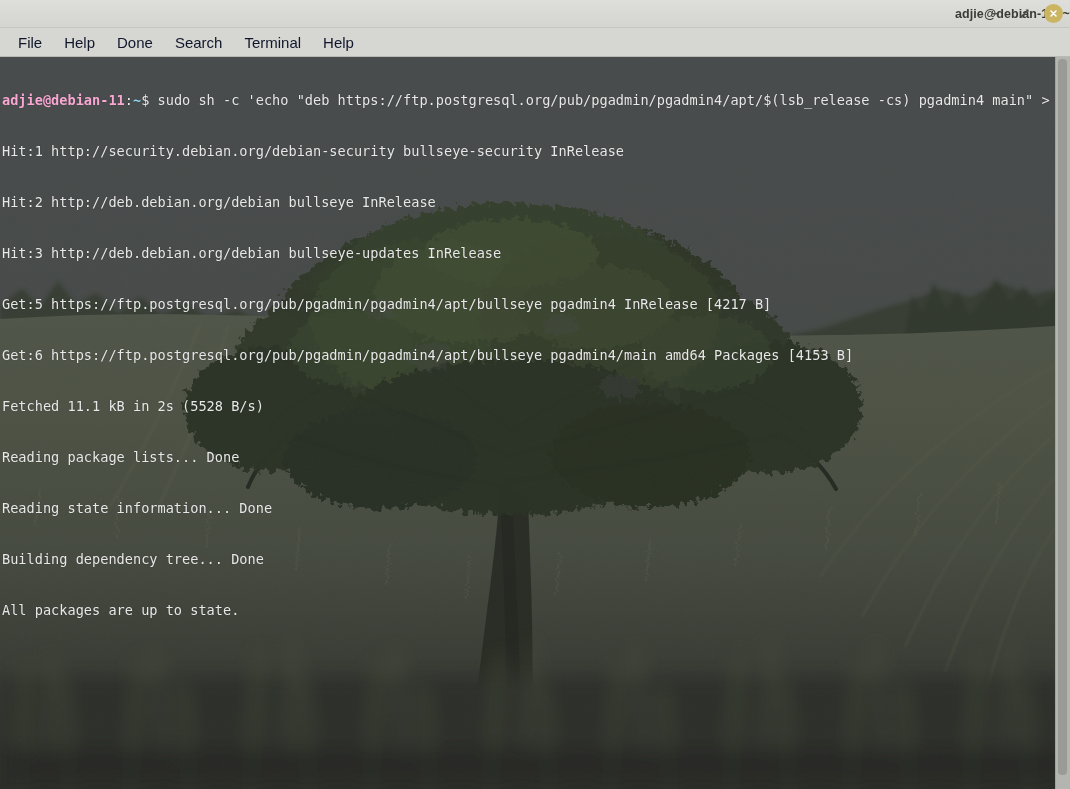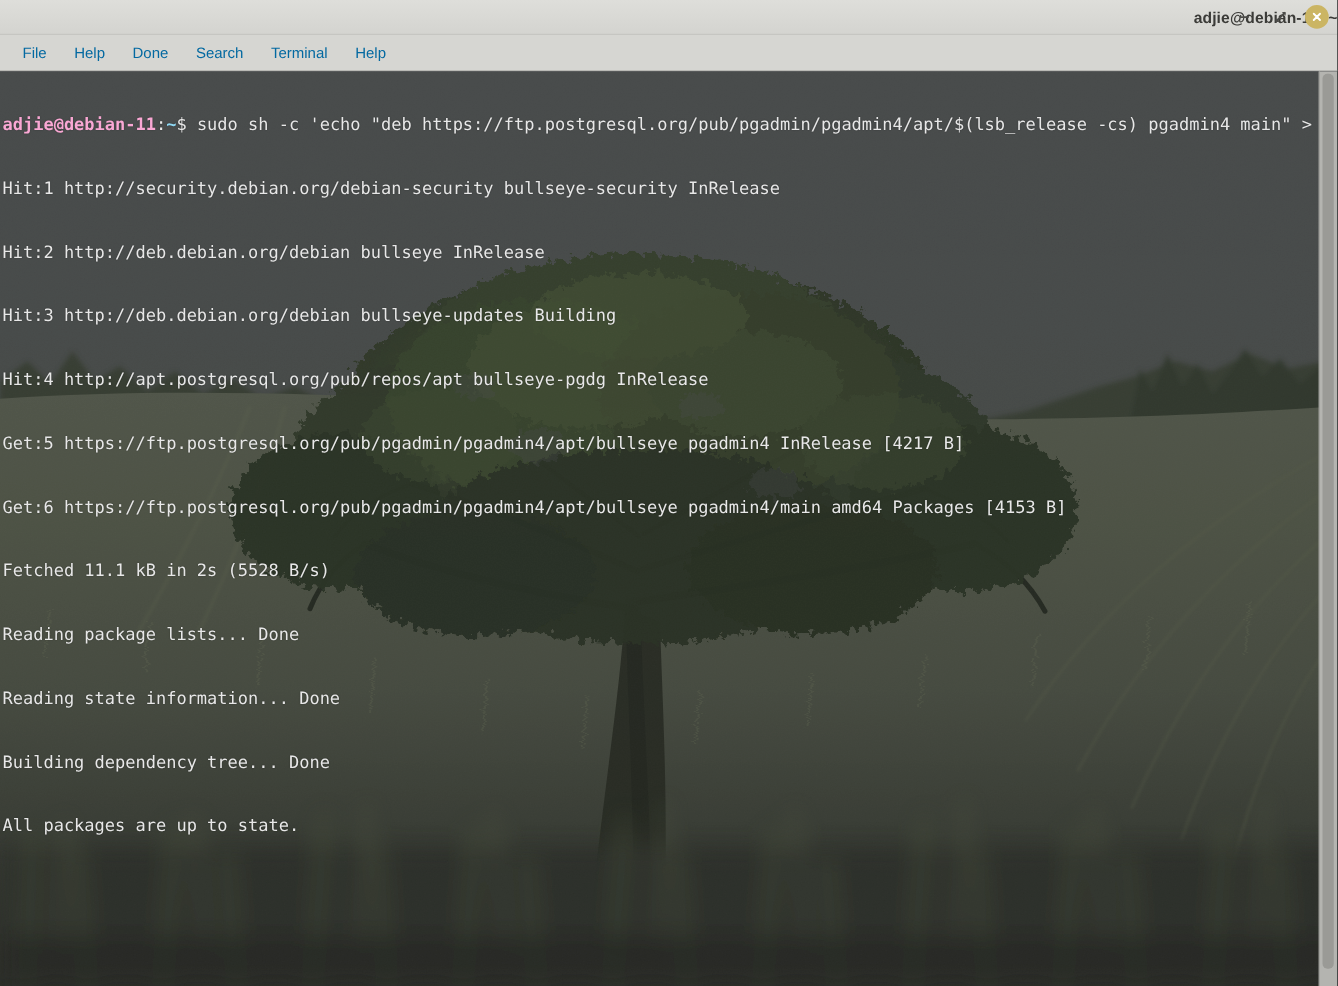--- a/index.html
+++ b/index.html
@@ -72,22 +72,22 @@
     height: 28px;
     background: #d6d6d2;
     display: flex;
     align-items: center;
     padding-left: 10px;
     gap: 6px;
     border-bottom: 1px solid #b9b9b5;
     user-select: none;
   }
   .menu-item {
-    font-size: 12px;
-    color: #0369a1;
+    font-size: 15px;
+    color: #0f172a;
     padding: 3px 8px;
     border-radius: 3px;
   }
 
   
   #terminal {
     position: relative;
     width: 1070px;
     height: 733px;
     overflow: hidden;
@@ -359,22 +359,21 @@
 
       <rect x="0" y="0" width="1070" height="733" filter="url(#grain)" opacity="0.45"></rect>
     </svg>
 
     <div id="bg-tint"></div>
 
     <div id="screen">
       <div class="line"><span class="c-green">adjie@debian-11</span><span class="c-white">:</span><span class="c-cyan">~</span><span class="c-white">$</span><span class="c-white"> sudo sh -c 'echo "deb https://ftp.postgresql.org/pub/pgadmin/pgadmin4/apt/$(lsb_release -cs) pgadmin4 main" &gt; /et</span></div>
       <div class="line">Hit:1 http://security.debian.org/debian-security bullseye-security InRelease</div>
       <div class="line">Hit:2 http://deb.debian.org/debian bullseye InRelease</div>
-      <div class="line">Hit:3 http://deb.debian.org/debian bullseye-updates Building</div>
-      <div class="line">Hit:4 http://apt.postgresql.org/pub/repos/apt bullseye-pgdg InRelease</div>
+      <div class="line">Hit:3 http://deb.debian.org/debian bullseye-updates InRelease</div>
       <div class="line">Get:5 https://ftp.postgresql.org/pub/pgadmin/pgadmin4/apt/bullseye pgadmin4 InRelease [4217 B]</div>
       <div class="line">Get:6 https://ftp.postgresql.org/pub/pgadmin/pgadmin4/apt/bullseye pgadmin4/main amd64 Packages [4153 B]</div>
       <div class="line">Fetched 11.1 kB in 2s (5528 B/s)</div>
       <div class="line">Reading package lists... Done</div>
       <div class="line">Reading state information... Done</div>
       <div class="line">Building dependency tree... Done</div>
       <div class="line">All packages are up to state.</div>
       
     </div>
 

